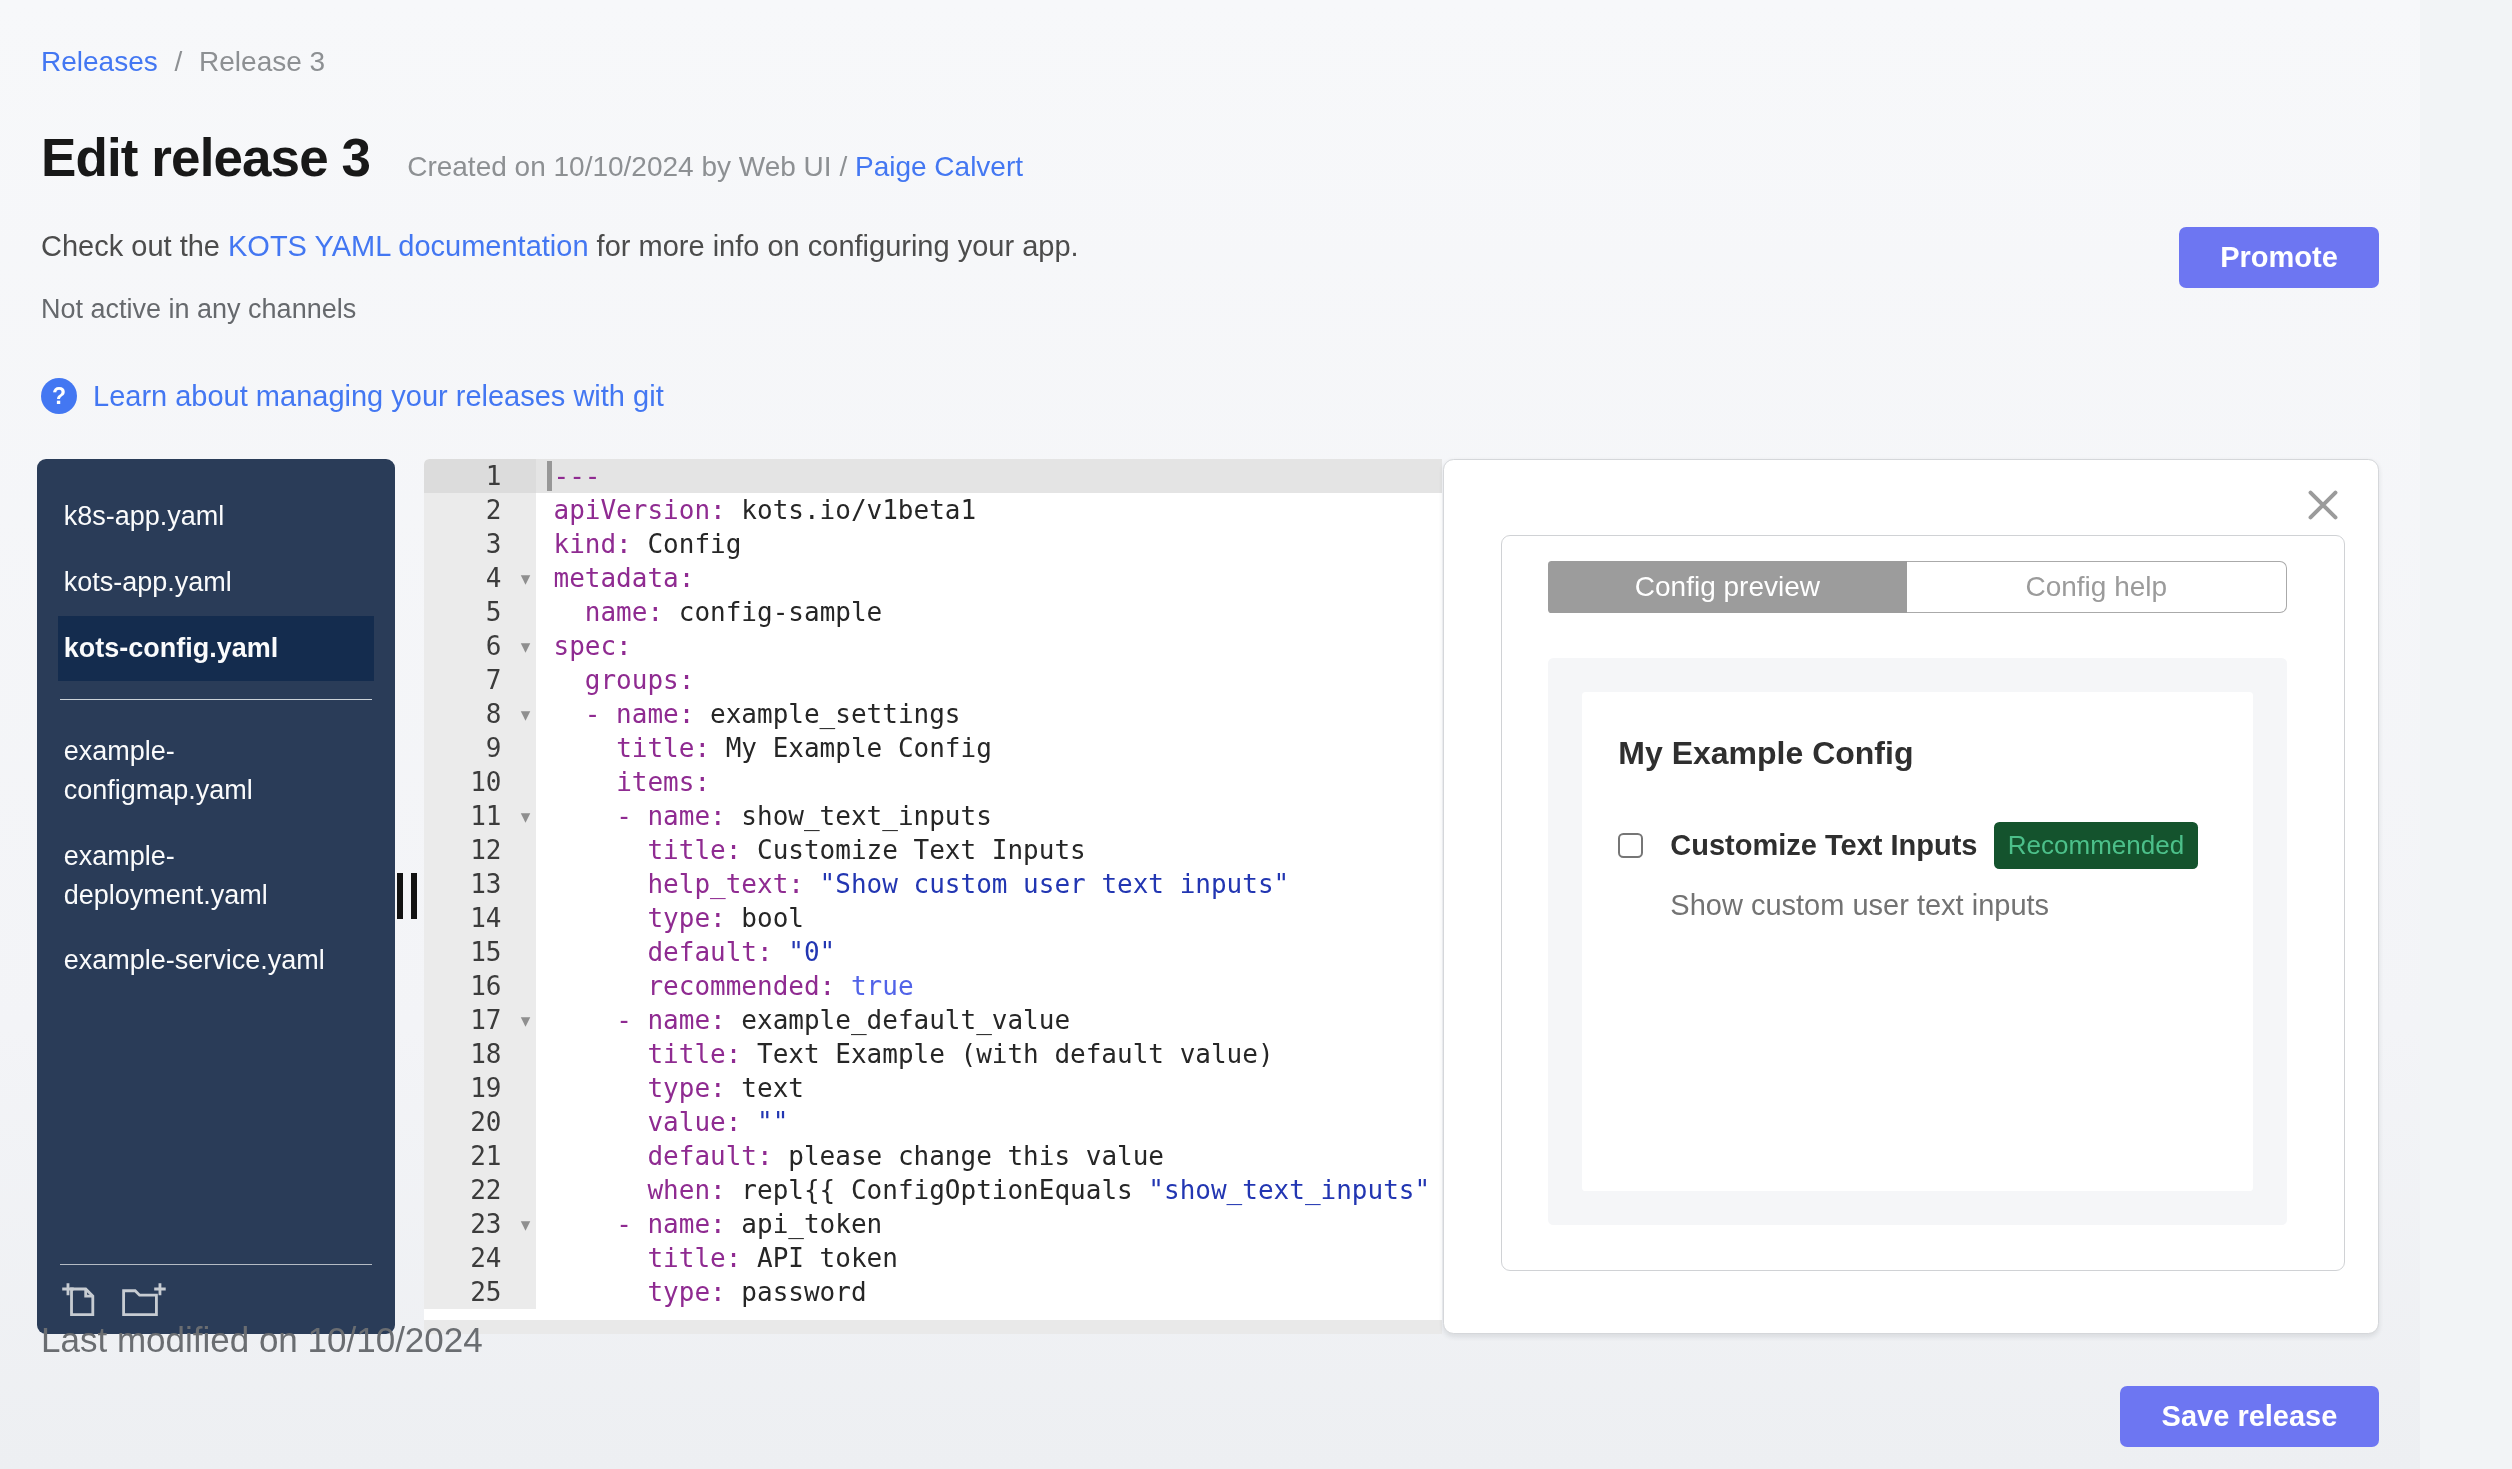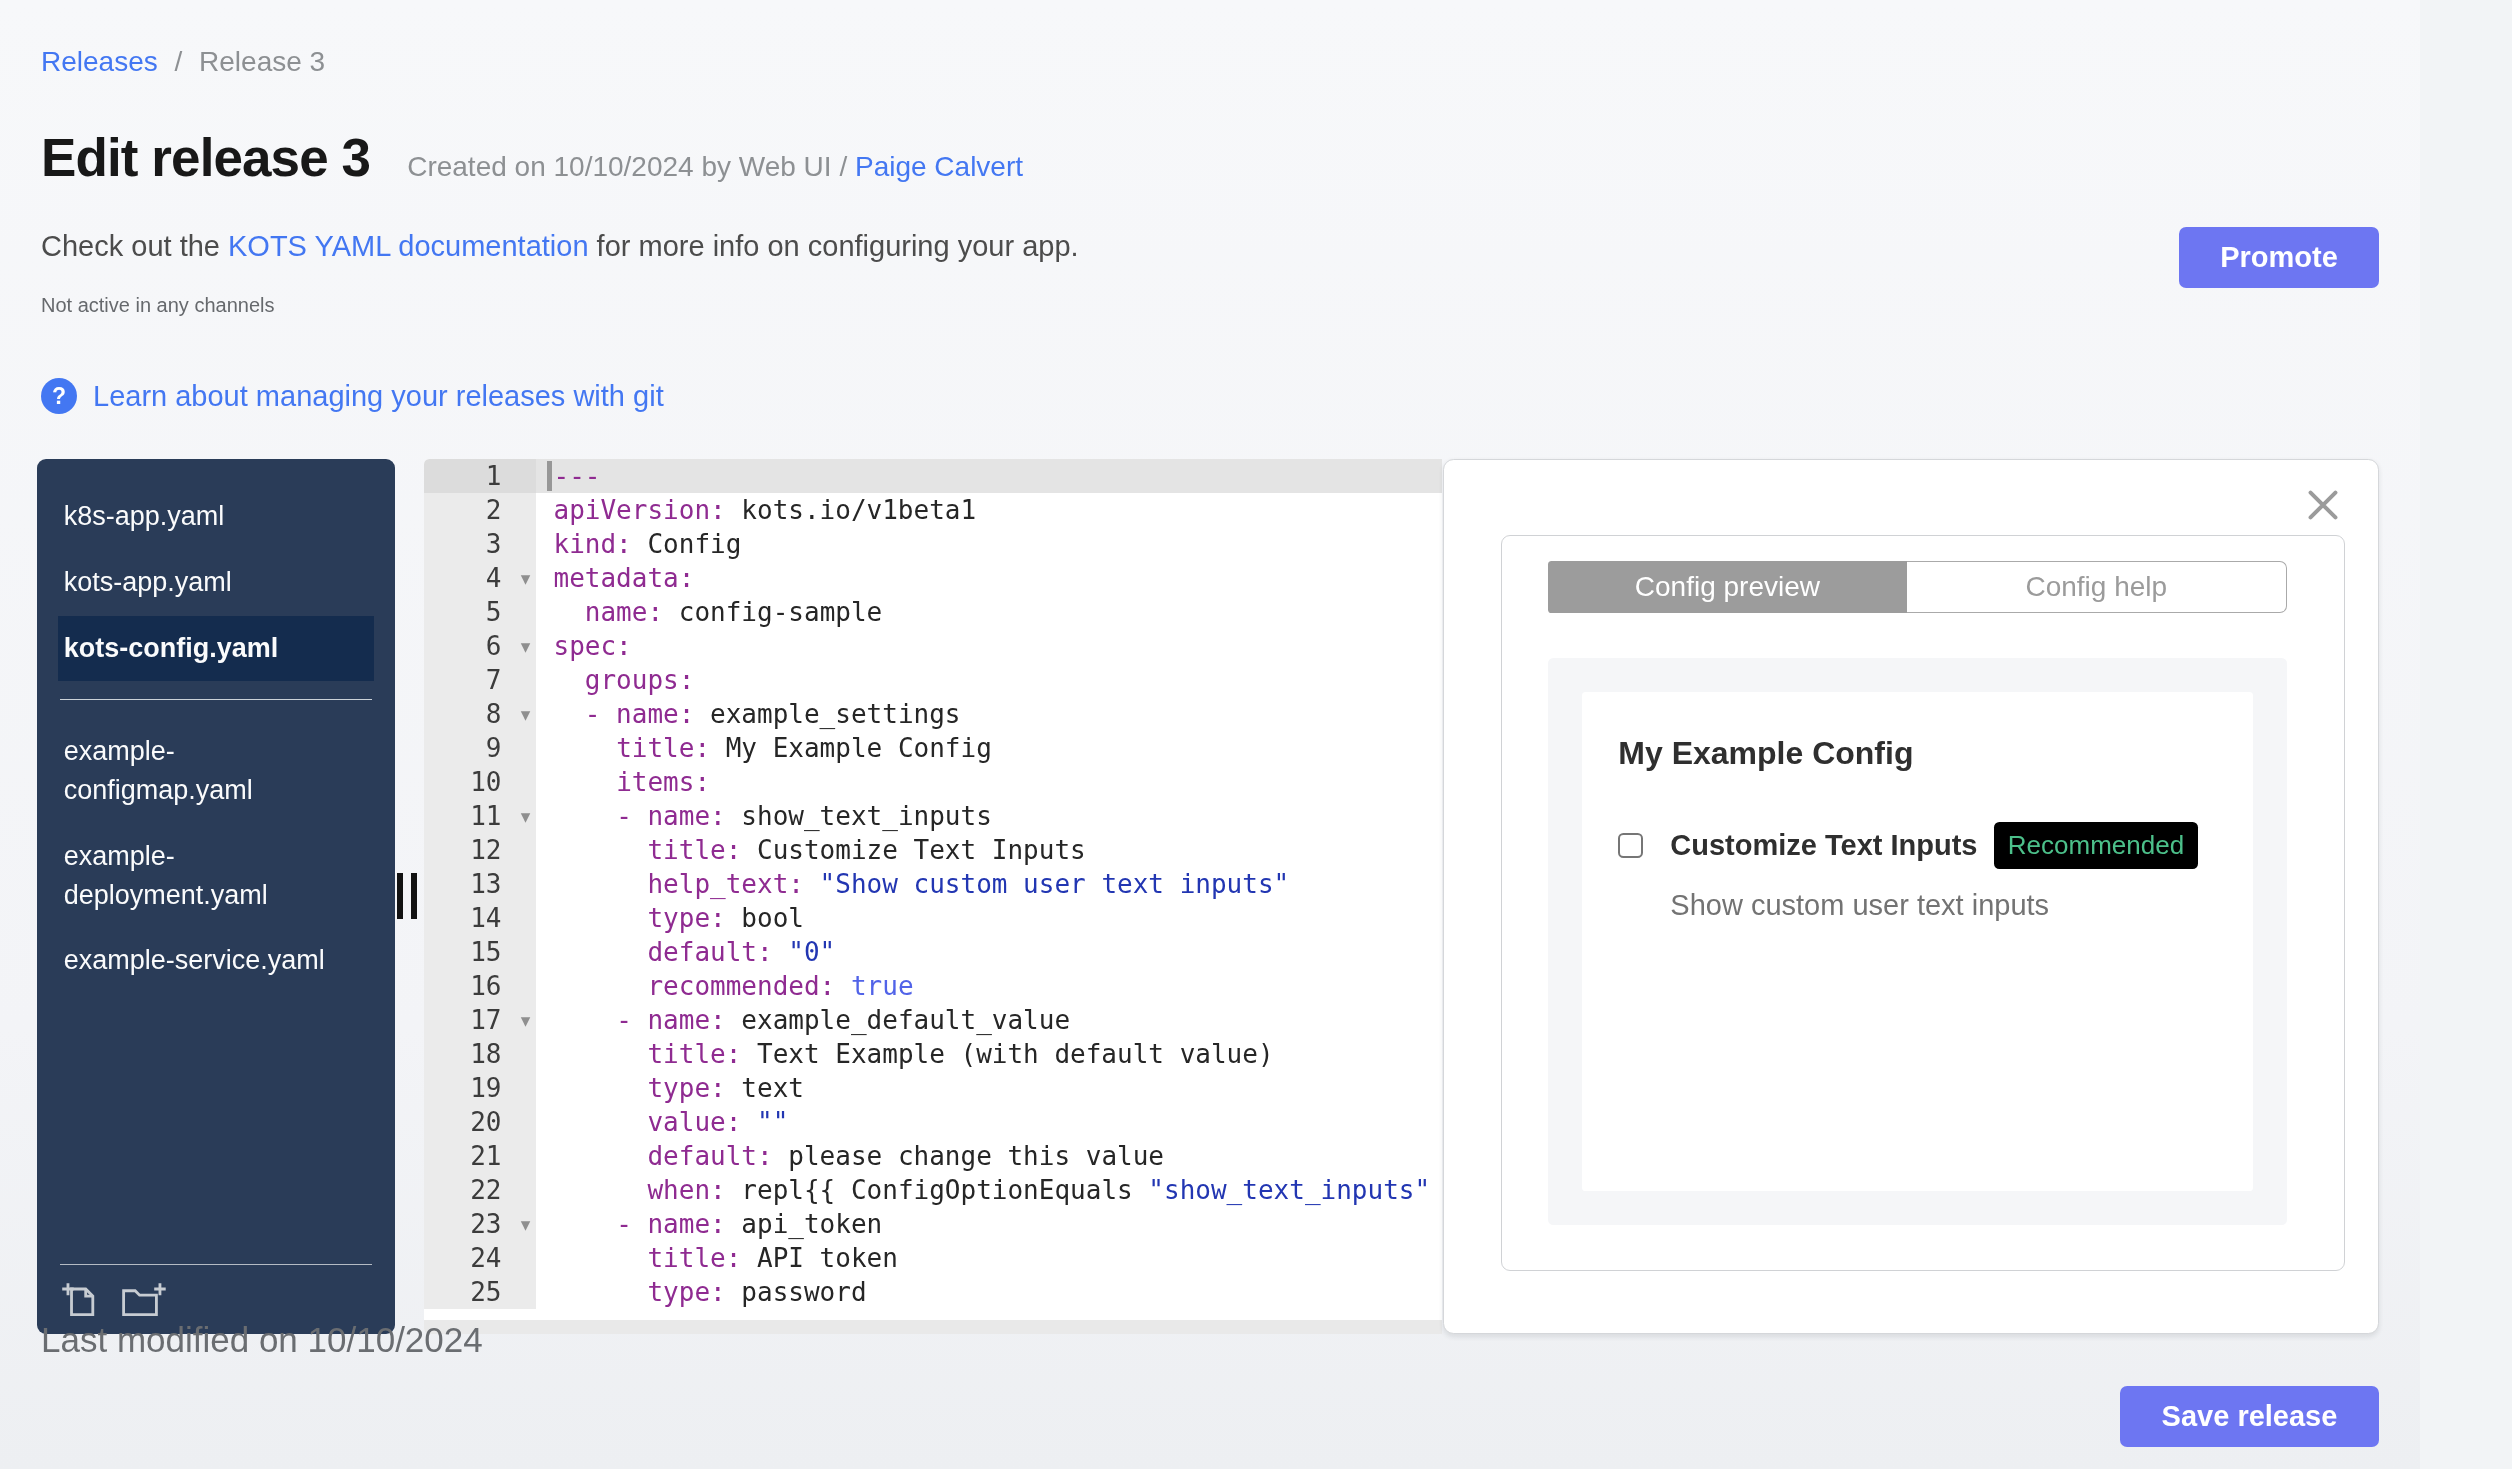--- a/index.html
+++ b/index.html
@@ -15,21 +15,21 @@
   .breadcrumb .crumb-current { color:#8d9093; }
 
   .title-row { position:absolute; left:41px; top:127px; display:flex; align-items:baseline; gap:37px;justify-content:space-between; }
   .page-title { font-size:53px; font-weight:700; color:#181818; letter-spacing:-0.9px; }
   .created-meta { font-size:28px; color:#8d9093; }
   .created-meta .author-link { color:#4377f2; text-decoration:none; cursor:pointer; }
 
   .desc-row { position:absolute; left:41px; top:230px; font-size:29px; color:#4c4c4c; }
   .desc-row .doc-link { color:#4377f2; text-decoration:none; cursor:pointer; }
 
-  .channel-status { position:absolute; left:41px; top:294px; font-size:20px; color:#66696d; }
+  .channel-status { position:absolute; left:41px; top:294px; font-size:27px; color:#66696d; }
 
   .learn-row { position:absolute; left:41px; top:378px; display:flex; align-items:center; gap:16px; }
   .q-icon { width:36px; height:36px; border-radius:50%; background:#4377f2; color:#fff;
             font-size:23px; font-weight:700; display:flex; align-items:center; justify-content:center; }
   .learn-link { font-size:29px; color:#4377f2; text-decoration:none; cursor:pointer; }
 
   .btn { border:none; border-radius:7.1px; background:#6d76f2; color:#fff; font-family:inherit;
          font-size:29px; font-weight:700; display:flex; align-items:center; justify-content:center;
          cursor:pointer;margin-top:16px; }
   .promote-btn { position:absolute; top:211px; right:41px; width:200px; height:61px; }
@@ -92,21 +92,21 @@
          border-radius:0 7.1px 7.1px 0; cursor:pointer; }
   .tab.active { background:#9c9c9c; color:#fff; border:none; border-radius:3.6px 0 0 3.6px;
                 flex:0 0 48.5%; }
   .preview-area { flex:1; margin-top:45px; background:#f5f6f8; border-radius:5.3px; padding:34px; min-height:0; }
   .preview-card { background:#fff; border-radius:3.6px; height:100%; padding:43px 36px; }
   .group-title { font-size:32px; font-weight:700; color:#2f2f2f; }
   .config-item { margin-top:50px; display:flex; align-items:center; }
   .checkbox { flex:none; width:25px; height:25px; border:2.7px solid #767676; border-radius:5.3px;
               background:#fff; cursor:pointer; }
   .item-label { font-size:29px; font-weight:700; color:#2f2f2f; margin-left:27px; }
-  .badge { margin-left:16px; background:#000000; color:#4cc08a; font-size:26px;
+  .badge { margin-left:16px; background:#14532d; color:#4cc08a; font-size:26px;
            padding:8px 14.3px; border-radius:5.3px; }
   .item-help { margin-top:19.6px; margin-left:52px; font-size:29px; color:#737373; }
 
   
   .footer-note { position:absolute; left:41px; top:1320px; font-size:35px; color:#6a6d71; }
 </style>
 </head>
 <body>
 
 <div class="canvas">

